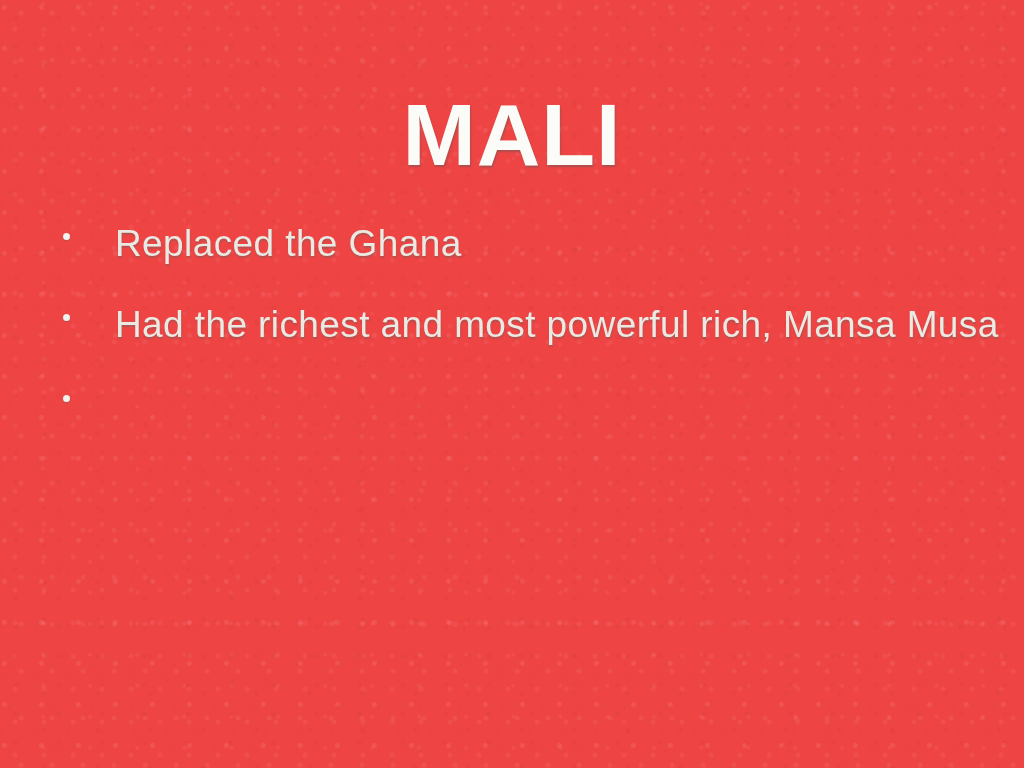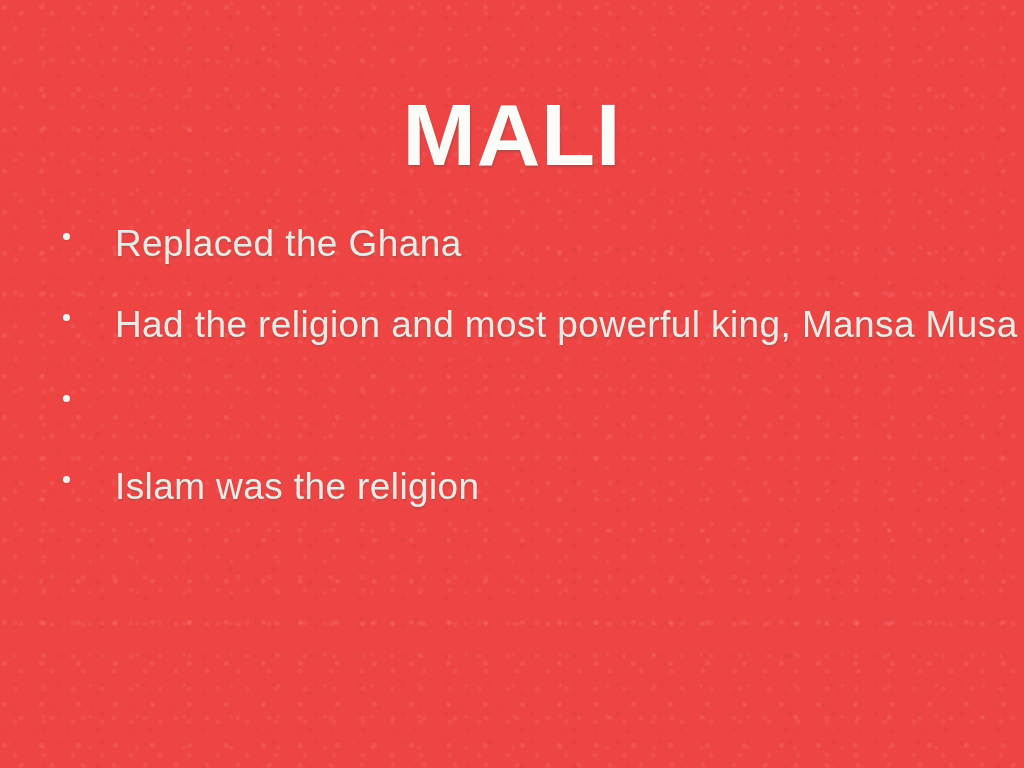--- a/index.html
+++ b/index.html
@@ -113,28 +113,24 @@
 
   <ul class="bullet-list">
 
     <li class="bullet-item">
       <span class="bullet-marker"></span>
       <span class="bullet-text">Replaced the Ghana</span>
     </li>
 
     <li class="bullet-item">
       <span class="bullet-marker"></span>
-      <span class="bullet-text">Had the religion and most powerful king, Mansa Musa</span>
+      <span class="bullet-text">Had the richest and most powerful rich, Mansa Musa</span>
     </li>
 
     <li class="bullet-item">
       <span class="bullet-marker"></span>
     </li>
 
-    <li class="bullet-item">
-      <span class="bullet-marker"></span>
-      <span class="bullet-text">Islam was the religion</span>
-    </li>
 
 
   </ul>
 
 </div>
 
 </body></html>

